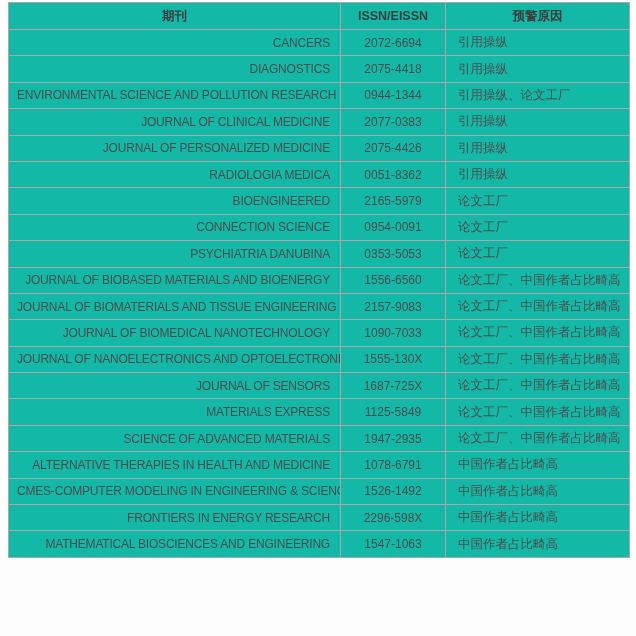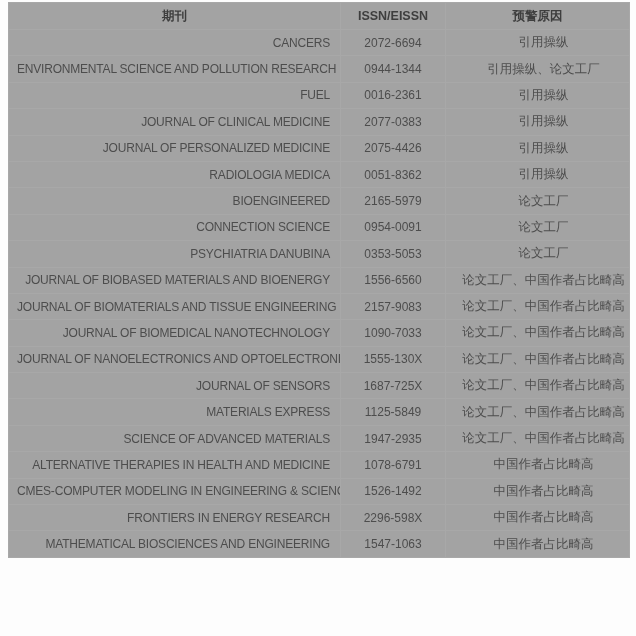--- a/index.html
+++ b/index.html
@@ -14,21 +14,21 @@
   .table-wrap {
     position: absolute;
     left: 8px;
     top: 2px;
     width: 621px;
   }
   table.journal-table {
     width: 100%;
     border-collapse: collapse;
     table-layout: fixed;
-    background: #a3a3a3;
+    background: #14b8a6;
   }
   .journal-table th,
   .journal-table td {
     border: 1px solid #a8a8a8;
     padding: 0;
     overflow: hidden;
     white-space: nowrap;
   }
   .journal-table th {
     height: 26px;
@@ -45,21 +45,21 @@
   td.c-journal {
     text-align: right;
     padding-right: 10px;
     letter-spacing: -0.2px;
     padding-left: 8px;
   }
   td.c-issn {
     text-align: center;
   }
   td.c-reason {
-    text-align: center;
+    text-align: left;
     padding-left: 12px;
     font-size: 12.5px;
   }
   col.col-journal { width: 332px; }
   col.col-issn    { width: 105px; }
   col.col-reason  { width: 184px; }
 </style>
 </head>
 <body>
 
@@ -77,32 +77,32 @@
         <th>预警原因</th>
       </tr>
     </thead>
     <tbody id="table-body">
   <tr>
     <td class="c-journal">CANCERS</td>
     <td class="c-issn">2072-6694</td>
     <td class="c-reason">引用操纵</td>
   </tr>
 
+  <tr>
+    <td class="c-journal">DIAGNOSTICS</td>
+    <td class="c-issn">2075-4418</td>
+    <td class="c-reason">引用操纵</td>
+  </tr>
 
   <tr>
     <td class="c-journal">ENVIRONMENTAL SCIENCE AND POLLUTION RESEARCH</td>
     <td class="c-issn">0944-1344</td>
     <td class="c-reason">引用操纵、论文工厂</td>
   </tr>
 
-  <tr>
-    <td class="c-journal">FUEL</td>
-    <td class="c-issn">0016-2361</td>
-    <td class="c-reason">引用操纵</td>
-  </tr>
 
   <tr>
     <td class="c-journal">JOURNAL OF CLINICAL MEDICINE</td>
     <td class="c-issn">2077-0383</td>
     <td class="c-reason">引用操纵</td>
   </tr>
 
   <tr>
     <td class="c-journal">JOURNAL OF PERSONALIZED MEDICINE</td>
     <td class="c-issn">2075-4426</td>

